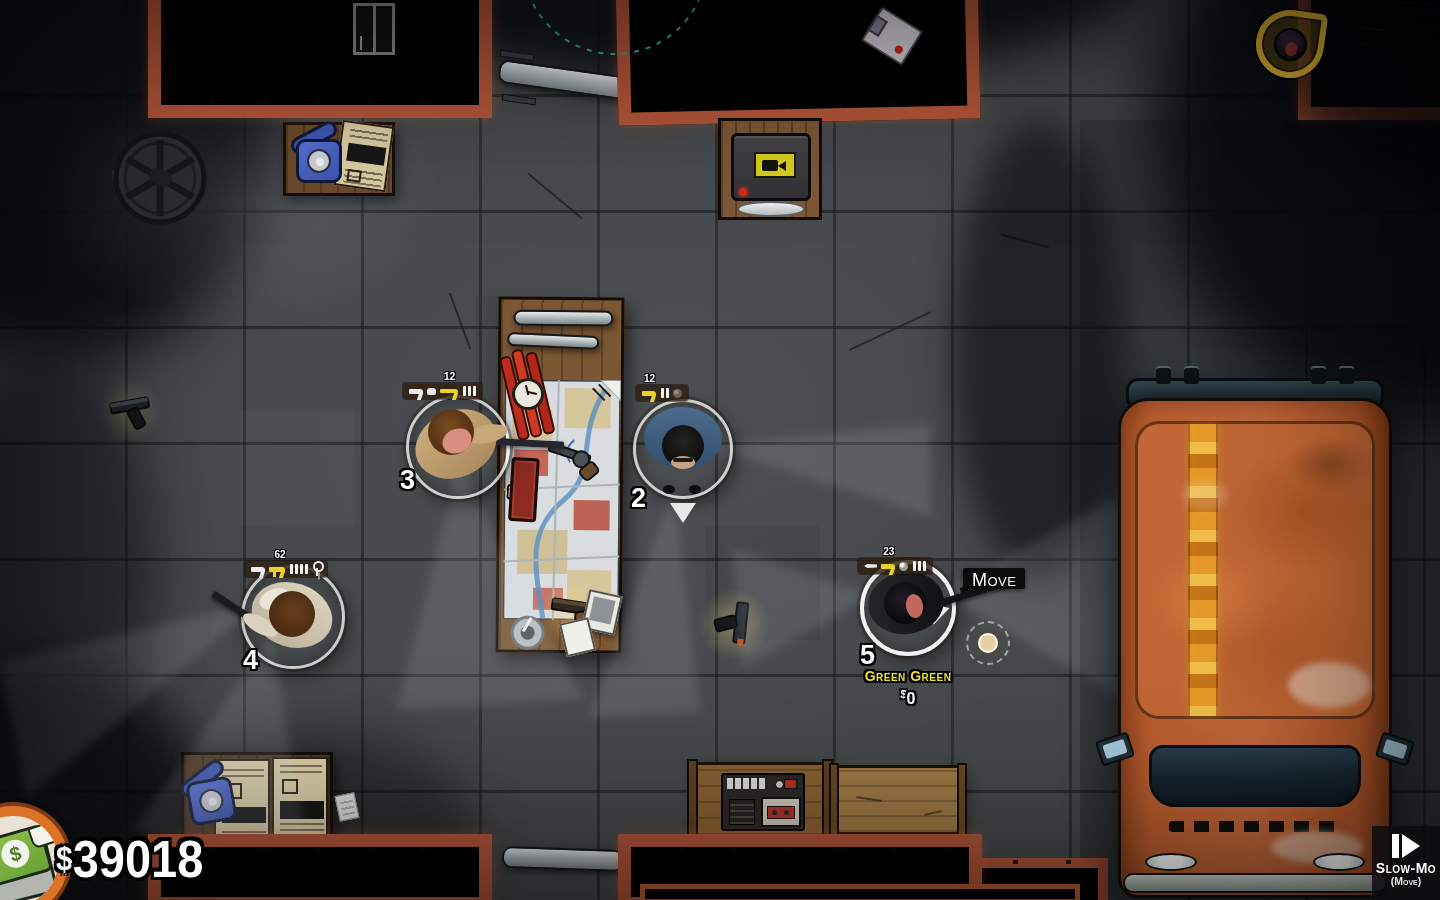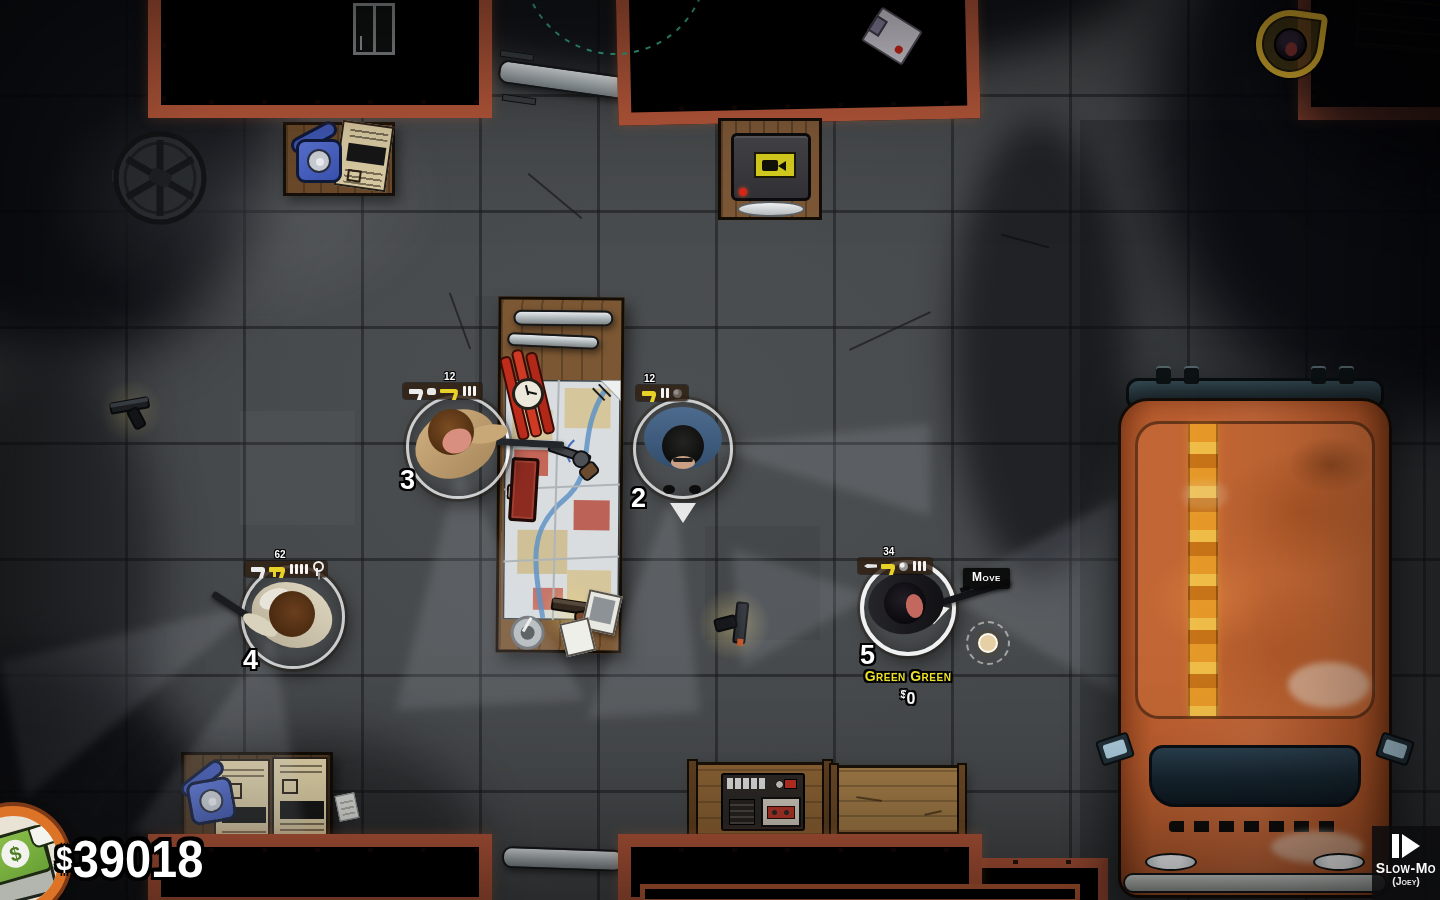--- a/index.html
+++ b/index.html
@@ -79,21 +79,21 @@
   .gl.key{width:9px;height:16px;}
   .gl.key::before{content:"";position:absolute;left:1px;top:0;width:7px;height:7px;border:2px solid #eee;border-radius:50%;}
   .gl.key::after{content:"";position:absolute;left:4px;top:7px;width:2px;height:8px;background:#eee;box-shadow:2px 4px 0 -0.5px #eee;}
   .ticks{display:flex;gap:2px;margin-left:1px;}
   .ticks i{width:3px;height:10px;background:#f4f4f4;border-radius:1px;}
   
   .move-target{position:absolute;z-index:9;width:44px;height:44px;border:2px dashed rgba(240,240,235,.55);border-radius:50%;}
   .move-target .dot{position:absolute;left:10px;top:10px;width:20px;height:20px;border-radius:50%;
     background:#e6cfa4;border:2px solid #fbfaf4;box-shadow:0 0 0 3px rgba(80,70,50,.45);}
   .tooltip{position:absolute;z-index:12;height:21px;padding:2px 9px 0 9px;background:rgba(8,8,8,.94);border-radius:2px;
-    color:#fff;font-weight:bold;font-size:12px;font-variant:small-caps;letter-spacing:.5px;box-shadow:0 1px 4px rgba(0,0,0,.6);}
+    color:#fff;font-weight:normal;font-size:18px;font-variant:small-caps;letter-spacing:.5px;box-shadow:0 1px 4px rgba(0,0,0,.6);}
   .enemy-marker{position:absolute;z-index:11;width:68px;height:68px;border:6px solid #c9a12b;
     border-radius:50% 10% 50% 50%;background:rgba(118,94,26,.45);transform:rotate(8deg);
     box-shadow:0 0 0 2px rgba(0,0,0,.5), inset 0 0 0 2px rgba(0,0,0,.45);}
   .enemy-marker .head{position:absolute;left:12px;top:12px;width:33px;height:33px;border-radius:50%;
     background:radial-gradient(circle at 45% 35%,#2a2030 30%,#120d14 70%);border:2px solid #000;}
   .enemy-marker .face{position:absolute;left:24px;top:26px;width:12px;height:14px;border-radius:50%;background:#8a3530;opacity:.8;}
   .money-hud{position:absolute;left:-42px;top:806px;z-index:13;display:flex;align-items:center;}
   .money-badge{position:relative;width:110px;height:110px;border-radius:50%;background:#e9e3d5;
     border:10px solid #dd7326;box-shadow:0 0 0 4px #7e3a16, 0 4px 12px rgba(0,0,0,.5);overflow:hidden;}
   .money-badge .slab{position:absolute;left:8px;top:34px;width:78px;height:52px;background:#b2b6ae;border:3px solid #1e241c;transform:rotate(-14deg);}
@@ -512,21 +512,21 @@
     <div class="facing-tri" style="left:70px;top:40px;border-top:11px solid transparent;border-bottom:11px solid transparent;border-left:20px solid rgba(250,250,246,.95);transform:rotate(-17deg);"></div>
     <div class="cblob" style="left:8px;top:12px;width:76px;height:62px;background:linear-gradient(100deg,#26262b,#101013);transform:rotate(-8deg);"></div>
     <div class="cblob" style="left:24px;top:22px;width:42px;height:42px;background:radial-gradient(circle at 45% 40%,#211d26,#09080c 75%);"></div>
     <div class="cblob" style="left:46px;top:34px;width:17px;height:24px;background:#c2685e;transform:rotate(-10deg);"></div>
     <div class="char-num" style="left:0px;top:82px;">5</div>
     <div class="char-name" style="left:-30px;top:108px;width:156px;">Green Green</div>
     <div class="char-cash" style="left:-30px;top:128px;width:156px;">
       <span class="cur">$</span><span>0</span>
     </div>
     <div class="ammo-bar" style="left:-2px;top:-2px;">
-      <span class="count" style="left:34%;">34</span>
+      <span class="count" style="left:34%;">23</span>
       <i class="gl knife"></i>
       <i class="gl gun-g yellow"></i>
       <i class="gl drum"></i>
       <span class="ticks">
           <i></i>
           <i></i>
           <i></i>
         </span>
     </div>
   </div>
@@ -547,15 +547,15 @@
       <span class="cur">$</span><span>39018</span>
     </div>
   </div>
 
   <div class="slowmo">
     <span class="smicon">
         <i class="bar"></i>
         <i class="tri"></i>
       </span>
     <span class="sm-label">Slow-Mo</span>
-    <span class="sm-key">(Joey)</span>
+    <span class="sm-key">(Move)</span>
   </div>
 </div>
 
 </body></html>

